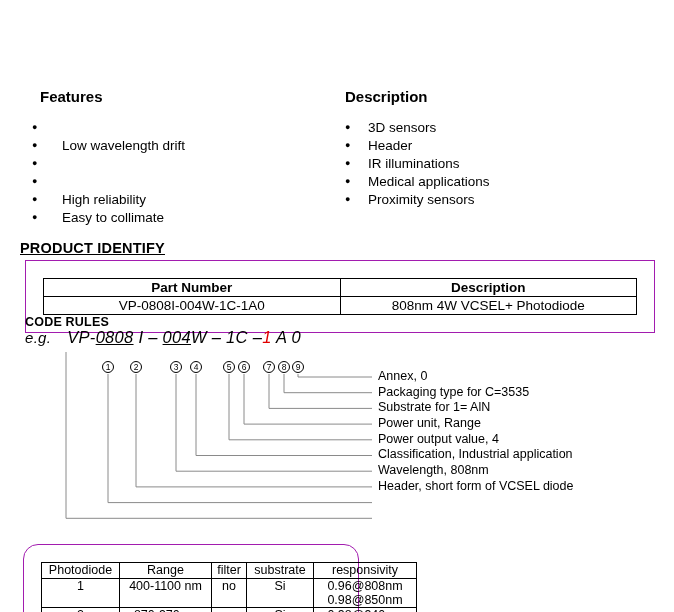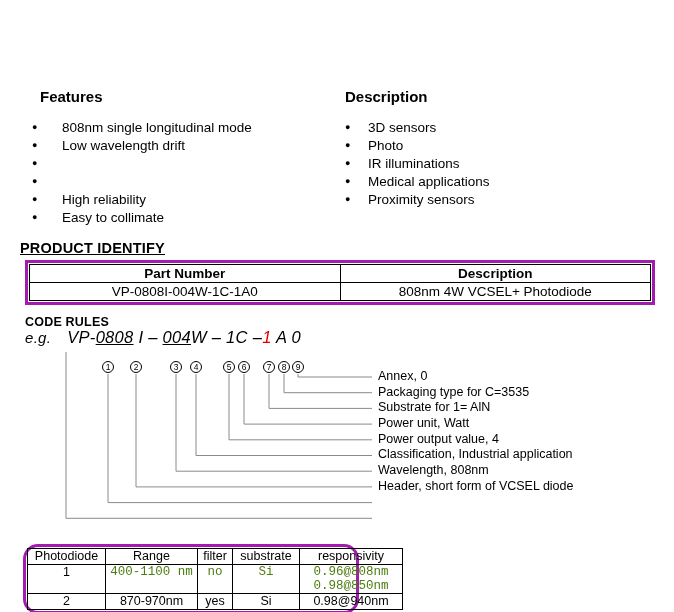--- a/index.html
+++ b/index.html
@@ -19,21 +19,21 @@
   .col-heading{font-size:15px;font-weight:bold;height:17px;line-height:17px;}
   .features .col-heading{margin-left:8px;}
   .apps .col-heading{margin-left:0;}
   .blist{margin-top:13px;}
   .bitem{display:flex;align-items:center;height:18px;font-size:13.5px;}
   .features .bullet{width:30px;font-size:9px;}
   .apps .bullet{width:23px;font-size:9px;}
 
   
   .pi-heading{position:absolute;left:20px;top:240px;font-size:14.5px;font-weight:bold;text-decoration:underline;letter-spacing:0.2px;text-align:right;}
-  .tbl-wrap{position:absolute;border:3px solid #a21caf;padding:1px;background:#fff;box-sizing:border-box;}
+  .tbl-wrap{position:absolute;border:1px solid #a21caf;padding:17px;background:#fff;box-sizing:border-box;}
   .tbl-wrap table{border-collapse:collapse;width:100%;table-layout:fixed;}
   .tbl-wrap th,.tbl-wrap td{border:1px solid #000;text-align:center;padding:0 2px;overflow:hidden;white-space:nowrap;}
   #pi-table{left:25px;top:260px;width:630px;}
   #pi-table th{font-size:13.5px;height:17px;line-height:17px;}
   #pi-table td{font-size:13.5px;height:17px;line-height:17px;font-weight:normal;}
 
   
   .cr-heading{position:absolute;left:25px;top:315px;font-size:12.5px;font-weight:bold;letter-spacing:0.2px;}
   .eg{position:absolute;left:25px;top:328px;font-size:16.5px;font-style:italic;letter-spacing:0.3px;white-space:pre;}
   .eg .pfx{font-size:15px;margin-right:16px;}
@@ -47,34 +47,33 @@
   .tree-svg{position:absolute;left:0;top:350px;}
   .tree-labels{position:absolute;left:378px;top:369px;font-size:12.5px;}
   .tree-labels .tlabel{height:15.7px;line-height:15.7px;white-space:nowrap;}
 
   
   #pd-table{left:23px;top:544px;width:336px;border-radius:15px;}
   #pd-table th{font-size:12.5px;font-weight:normal;height:15px;line-height:15px;}
   #pd-table td{font-size:12.5px;line-height:14px;vertical-align:top;}
   #pd-table .r1 td{height:28px;}
   #pd-table .r2 td{height:15px;}
-  .blue{color:#4d7c0f;font-family:Liberation Mono, monospace;}
+  .blue{color:#000000;}
 </style>
 </head>
 <body>
 
 <div class="page">
 
 
   <div class="fcol features">
     <div class="col-heading">Features</div>
     <div class="blist">
       <div class="bitem">
           <span class="bullet">●</span>
-          <span>808nm single longitudinal mode</span>
         </div>
       <div class="bitem">
           <span class="bullet">●</span>
           <span>Low wavelength drift</span>
         </div>
       <div class="bitem">
           <span class="bullet">●</span>
         </div>
       <div class="bitem">
           <span class="bullet">●</span>
@@ -92,21 +91,21 @@
 
   <div class="fcol apps">
     <div class="col-heading">Description</div>
     <div class="blist">
       <div class="bitem">
           <span class="bullet">●</span>
           <span>3D sensors</span>
         </div>
       <div class="bitem">
           <span class="bullet">●</span>
-          <span>Photo</span>
+          <span>Header</span>
         </div>
       <div class="bitem">
           <span class="bullet">●</span>
           <span>IR illuminations</span>
         </div>
       <div class="bitem">
           <span class="bullet">●</span>
           <span>Medical applications</span>
         </div>
       <div class="bitem">
@@ -161,21 +160,21 @@
       <polyline points="269,24 269,58.4 372,58.4"></polyline>
       <polyline points="284,24 284,42.7 372,42.7"></polyline>
       <polyline points="298,24 298,27 372,27"></polyline>
     </g>
   </svg>
 
   <div class="tree-labels">
     <div class="tlabel">Annex, 0</div>
     <div class="tlabel">Packaging type for C=3535</div>
     <div class="tlabel">Substrate for 1= AlN</div>
-    <div class="tlabel">Power unit, Watt</div>
+    <div class="tlabel">Power unit, Range</div>
     <div class="tlabel">Power output value, 4</div>
     <div class="tlabel">Classification, Industrial application</div>
     <div class="tlabel">Wavelength, 808nm</div>
     <div class="tlabel">Header, short form of VCSEL diode</div>
   </div>
 
   <div class="tbl-wrap" id="pd-table">
     <table>
       <colgroup>
           <col style="width:78px">

